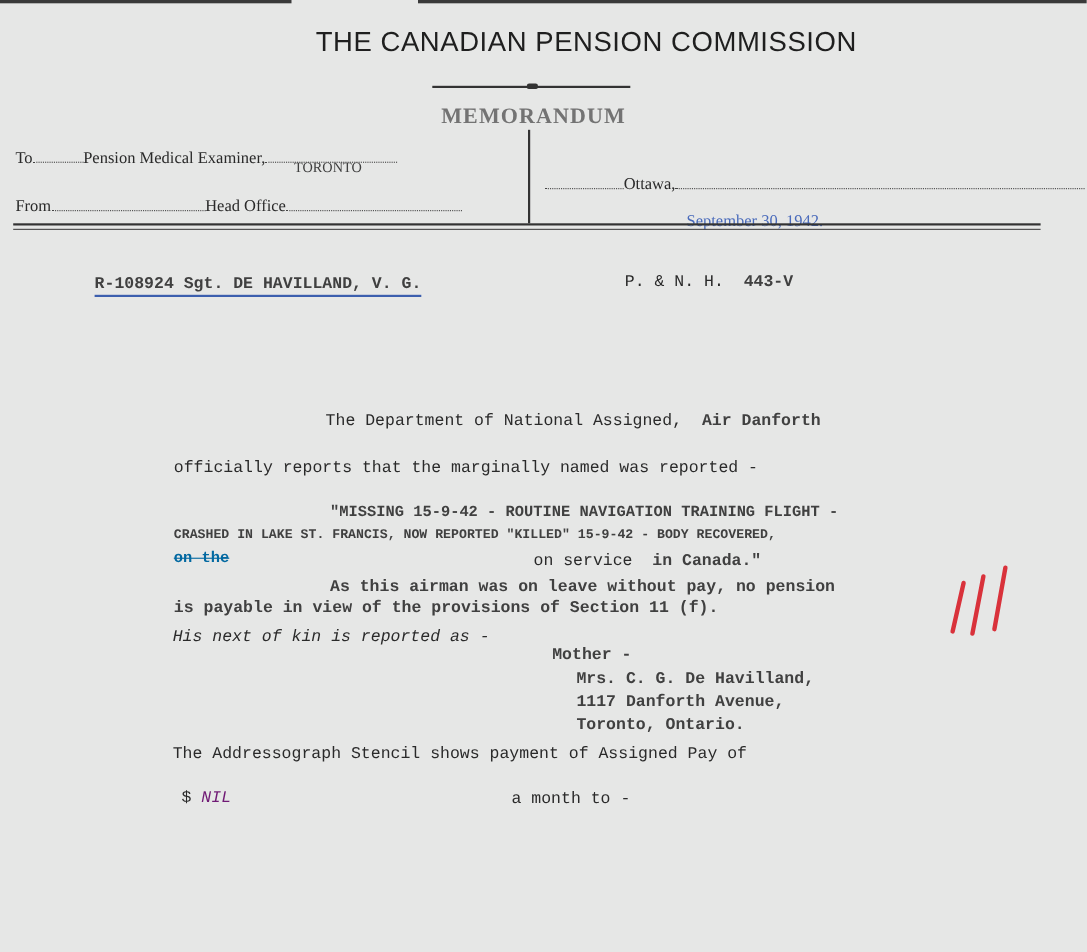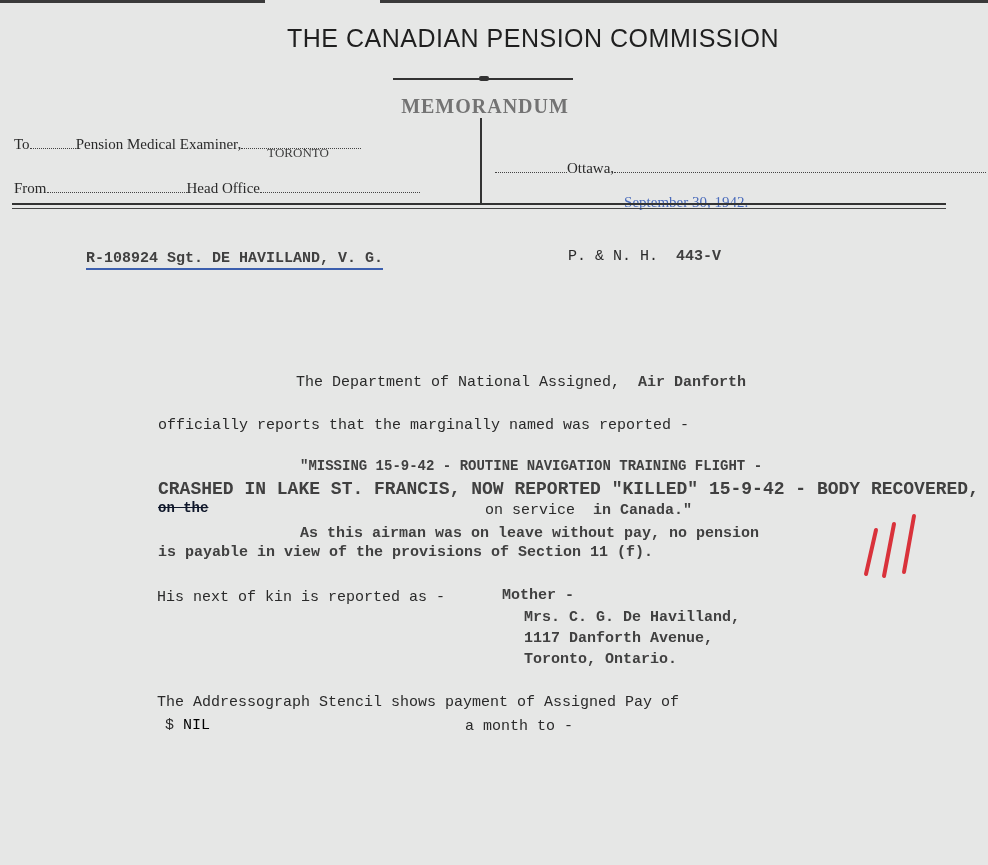--- a/index.html
+++ b/index.html
@@ -71,38 +71,38 @@
 <div class="typed" style="left:568px;top:248px;">
   <span>P. &amp; N. H.</span>&nbsp;&nbsp;<span class="blue">443-V</span>
 </div>
 
 <div class="typed" style="left:296px;top:374px;">
   <span>The Department of National Assigned,</span>&nbsp;&nbsp;<span class="blue">Air Danforth</span>
 </div>
 <div class="typed" style="left:158px;top:417px;">officially reports that the marginally named was reported -</div>
 
 <div class="typed blue" style="left:300px;top:458px;font-size:14px;">"MISSING 15-9-42 - ROUTINE NAVIGATION TRAINING FLIGHT -</div>
-<div class="typed blue" style="left:158px;top:479px;font-size:18px;">CRASHED IN LAKE ST. FRANCIS, NOW REPORTED "KILLED" 15-9-42 - BODY RECOVERED,</div>
-<div class="typed blue" style="left:158px;top:500px;font-size:14px;text-decoration:line-through;color:#0f172a;">on the</div>
+<div class="typed blue" style="left:158px;top:479px;font-size:12px;">CRASHED IN LAKE ST. FRANCIS, NOW REPORTED "KILLED" 15-9-42 - BODY RECOVERED,</div>
+<div class="typed blue" style="left:158px;top:500px;font-size:14px;text-decoration:line-through;color:#0369a1;">on the</div>
 <div class="typed" style="left:485px;top:502px;">
   <span>on service</span>&nbsp;&nbsp;<span class="blue">in Canada."</span>
 </div>
 
 <div class="typed blue" style="left:300px;top:525px;">As this airman was on leave without pay, no pension</div>
 <div class="typed blue" style="left:158px;top:544px;">is payable in view of the provisions of Section 11 (f).</div>
 
 <svg class="red-mark" width="70" height="70" viewBox="0 0 70 70">
   <path d="M14 20 L4 64" stroke="#d9323b" stroke-width="4" stroke-linecap="round"></path>
   <path d="M32 14 L22 66" stroke="#d9323b" stroke-width="4" stroke-linecap="round"></path>
   <path d="M52 6 L42 62" stroke="#d9323b" stroke-width="4" stroke-linecap="round"></path>
 </svg>
 
-<div class="typed" style="left:157px;top:589px;">His next of kin is reported as -</div>
+<div class="typed" style="left:157px;top:571px;font-style:italic;">His next of kin is reported as -</div>
 <div class="typed blue" style="left:502px;top:587px;">Mother -</div>
 <div class="typed blue" style="left:524px;top:609px;">Mrs. C. G. De Havilland,</div>
 <div class="typed blue" style="left:524px;top:630px;">1117 Danforth Avenue,</div>
 <div class="typed blue" style="left:524px;top:651px;">Toronto, Ontario.</div>
 
-<div class="typed" style="left:157px;top:694px;text-align:right;">The Addressograph Stencil shows payment of Assigned Pay of</div>
+<div class="typed" style="left:157px;top:677px;text-align:right;">The Addressograph Stencil shows payment of Assigned Pay of</div>
 <div class="typed" style="left:165px;top:717px;">
-  <span>$</span>&nbsp;<span class="blue" style="font-weight:normal;color:#000000;">NIL</span>
+  <span>$</span>&nbsp;<span class="blue" style="font-weight:normal;color:#701a75;font-style:italic;">NIL</span>
 </div>
 <div class="typed" style="left:465px;top:718px;">a month to -</div>
 
 </body></html>

